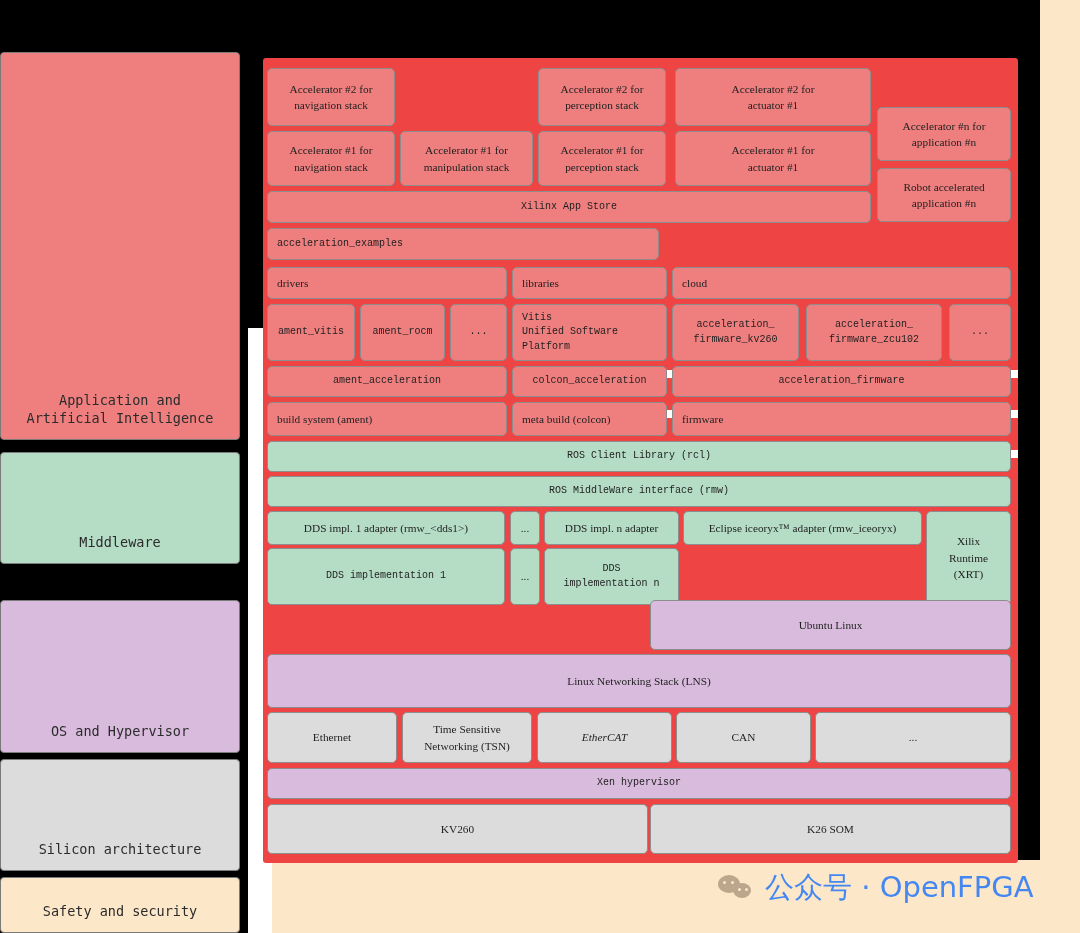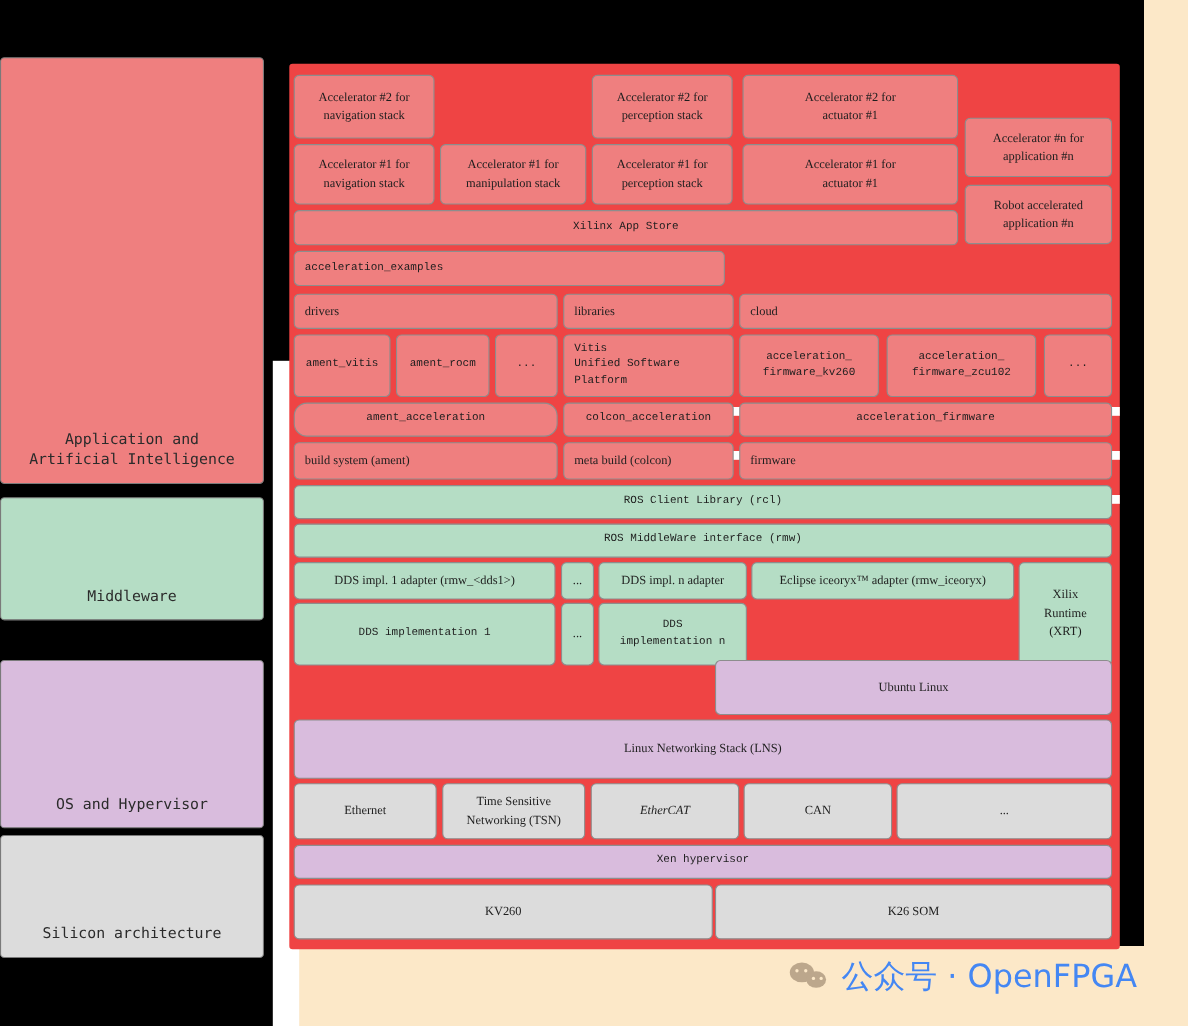--- a/index.html
+++ b/index.html
@@ -65,20 +65,21 @@
 <div id="cream-right"></div>
 <div id="cream-bottom"></div>
 <div id="white-gap"></div>
 
 <div id="sidebar">
   <div class="cat pre red" style="top:0px;   height:388px;">Application and
 Artificial Intelligence</div>
   <div class="cat pre green" style="top:400px; height:112px;">Middleware</div>
   <div class="cat pre purple" style="top:548px; height:153px;">OS and Hypervisor</div>
   <div class="cat pre gray" style="top:707px; height:112px;">Silicon architecture</div>
+  <div class="cat pre cream" style="top:825px; height:56px;">Safety and security</div>
 </div>
 
 <div id="panel">
 
   <div class="artifact" style="left:375px;top:312px;width:380px;height:8px;"></div>
   <div class="artifact" style="left:375px;top:352px;width:380px;height:8px;"></div>
   <div class="artifact" style="left:375px;top:392px;width:380px;height:8px;"></div>
 
   <div class="box ctr serif pre red" style="left:4px;  top:10px; width:128px;height:58px;">Accelerator #2 for
 navigation stack</div>
@@ -114,21 +115,21 @@
   <div class="box ctr mono red" style="left:187px;top:246px;width:57px; height:57px;">...</div>
   <div class="box lft mono pre red" style="left:249px;top:246px;width:155px;height:57px;">Vitis
 Unified Software
 Platform</div>
   <div class="box ctr mono pre red" style="left:409px;top:246px;width:127px;height:57px;">acceleration_
 firmware_kv260</div>
   <div class="box ctr mono pre red" style="left:543px;top:246px;width:136px;height:57px;">acceleration_
 firmware_zcu102</div>
   <div class="box ctr mono red" style="left:686px;top:246px;width:62px; height:57px;">...</div>
 
-  <div class="box ctr mono red" style="left:4px;  top:308px;width:240px;height:31px;border-radius:12px;">ament_acceleration</div>
+  <div class="box ctr mono red" style="left:4px;  top:308px;width:240px;height:31px;">ament_acceleration</div>
   <div class="box ctr mono red" style="left:249px;top:308px;width:155px;height:31px;">colcon_acceleration</div>
   <div class="box ctr mono red" style="left:409px;top:308px;width:339px;height:31px;">acceleration_firmware</div>
 
   <div class="box lft serif red" style="left:4px;  top:344px;width:240px;height:34px;">build system (ament)</div>
   <div class="box lft serif red" style="left:249px;top:344px;width:155px;height:34px;">meta build (colcon)</div>
   <div class="box lft serif red" style="left:409px;top:344px;width:339px;height:34px;">firmware</div>
 
   <div class="box ctr mono green" style="left:4px;top:383px;width:744px;height:31px;">ROS Client Library (rcl)</div>
 
   <div class="box ctr mono green" style="left:4px;top:418px;width:744px;height:31px;">ROS MiddleWare interface (rmw)</div>

